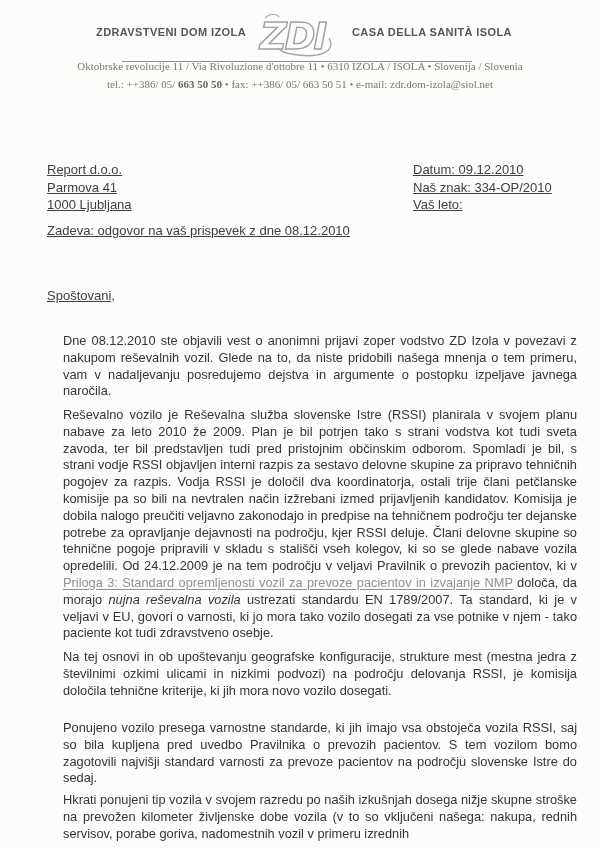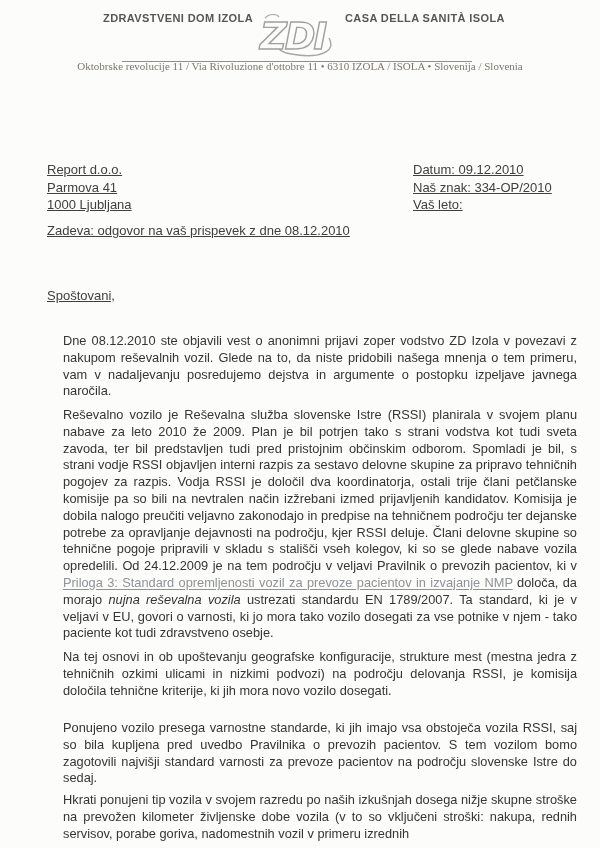--- a/index.html
+++ b/index.html
@@ -8,21 +8,21 @@
     width:600px;height:848px;
     margin:0 auto;
     background:#fcfcfa;
     font-family:"Liberation Sans",sans-serif;
     color:#3a3a3a;
     overflow:hidden;
   }
   
   .lh-names{
     position:absolute;top:12px;left:8px;right:0;
-    display:flex;justify-content:center;align-items:flex-start;
+    display:flex;justify-content:center;align-items:center;gap:7px;
   }
   .lh-name{
     font-size:11px;font-weight:bold;color:#565656;
     letter-spacing:.4px;margin-bottom:6px;white-space:nowrap;
   }
   .lh-logo{display:block;}
   .lh-rule{
     position:absolute;top:61px;left:122px;width:350px;height:0;
     border-top:1.3px solid #8f8f8f;
   }
@@ -52,20 +52,23 @@
     <span class="lh-name">ZDRAVSTVENI DOM IZOLA</span>
     <svg class="lh-logo" width="92" height="46" viewBox="0 0 92 46" aria-hidden="true">
       <path d="M76 26 C 84 40, 66 47, 38 42 C 28 40, 24 37, 27 34" fill="none" stroke="#a6a6a6" stroke-width="1.4"></path>
       <text x="7" y="37" font-family="'DejaVu Sans', sans-serif" font-size="37" font-weight="bold" font-style="italic" letter-spacing="-2" fill="#fcfcfa" stroke="#a0a0a0" stroke-width="1.4">ZDI</text>
       <path d="M12 6 C 16 1.5, 24 1.5, 26 5" fill="none" stroke="#a6a6a6" stroke-width="1.2"></path>
     </svg>
     <span class="lh-name">CASA DELLA SANITÀ ISOLA</span>
   </div>
   <div class="lh-rule"></div>
   <div class="lh-addr" style="top:60px;">Oktobrske revolucije 11  /  Via Rivoluzione d'ottobre 11  •  6310  IZOLA / ISOLA  •  Slovenija / Slovenia</div>
+  <div class="lh-addr" style="top:78px;">
+    <span>tel.:  ++386/ 05/  </span><span class="b">663 50 50</span><span>  •  fax:  ++386/ 05/  663 50 51  •  e-mail: zdr.dom-izola@siol.net</span>
+  </div>
 
   <div class="abs block" style="top:161px;left:47px;">
     <div>Report d.o.o.</div>
     <div>Parmova 41</div>
     <div>1000 Ljubljana</div>
   </div>
 
   <div class="abs block" style="top:161px;left:413px;">
     <div>Datum: 09.12.2010</div>
     <div>Naš znak: 334-OP/2010</div>
@@ -73,19 +76,19 @@
   </div>
 
   <div class="abs block" style="top:222px;left:47px;">Zadeva: odgovor na vaš prispevek z dne 08.12.2010</div>
 
   <div class="abs block" style="top:287px;left:47px;">Spoštovani,</div>
 
   <p class="para" style="top:317px;">Dne 08.12.2010 ste objavili vest o anonimni prijavi zoper vodstvo ZD Izola v povezavi z nakupom reševalnih vozil. Glede na to, da niste pridobili našega mnenja o tem primeru, vam v nadaljevanju posredujemo dejstva in argumente o postopku izpeljave javnega naročila.</p>
 
   <p class="para" style="top:391px;"><span>Reševalno vozilo je Reševalna služba slovenske Istre (RSSI) planirala v svojem planu nabave za leto 2010 že 2009. Plan je bil potrjen tako s strani vodstva kot tudi sveta zavoda, ter bil predstavljen tudi pred pristojnim občinskim odborom. Spomladi je bil, s strani vodje RSSI objavljen interni razpis za sestavo delovne skupine za pripravo tehničnih pogojev za razpis. Vodja RSSI je določil dva koordinatorja, ostali trije člani petčlanske komisije pa so bili na nevtralen način izžrebani izmed prijavljenih kandidatov. Komisija je dobila nalogo preučiti veljavno zakonodajo in predpise na tehničnem področju ter dejanske potrebe za opravljanje dejavnosti na področju, kjer RSSI deluje. Člani delovne skupine so tehnične pogoje pripravili v skladu s stališči vseh kolegov, ki so se glede nabave vozila opredelili. Od 24.12.2009 je na tem področju v veljavi Pravilnik o prevozih pacientov, ki v </span><span class="doc-link">Priloga 3: Standard opremljenosti vozil za prevoze pacientov in izvajanje NMP</span><span> določa, da morajo </span><span class="it">nujna reševalna vozila</span><span> ustrezati standardu EN 1789/2007. Ta standard, ki je v veljavi v EU, govori o  varnosti, ki jo mora tako vozilo dosegati za vse potnike v njem - tako paciente kot tudi zdravstveno osebje.</span></p>
 
-  <p class="para" style="top:633px;">Na tej osnovi in ob upoštevanju geografske konfiguracije, strukture mest (mestna jedra z tehničnih ozkimi ulicami in nizkimi podvozi) na področju delovanja RSSI, je komisija določila tehnične kriterije, ki jih mora novo vozilo dosegati.</p>
+  <p class="para" style="top:633px;">Na tej osnovi in ob upoštevanju geografske konfiguracije, strukture mest (mestna jedra z številnimi ozkimi ulicami in nizkimi podvozi) na področju delovanja RSSI, je komisija določila tehnične kriterije, ki jih mora novo vozilo dosegati.</p>
 
   <p class="para" style="top:704px;">Ponujeno vozilo presega varnostne standarde, ki jih imajo vsa obstoječa vozila RSSI, saj so bila kupljena pred uvedbo Pravilnika o prevozih pacientov. S tem vozilom bomo zagotovili najvišji standard varnosti za prevoze pacientov na področju slovenske Istre do sedaj.</p>
 
-  <p class="para" style="top:776px;">Hkrati ponujeni tip vozila v svojem razredu po naših izkušnjah dosega nižje skupne stroške na prevožen kilometer življenske dobe vozila (v to so vključeni stroški: nakupa, rednih servisov, porabe goriva, nadomestnih vozil v primeru izrednih</p>
+  <p class="para" style="top:776px;">Hkrati ponujeni tip vozila v svojem razredu po naših izkušnjah dosega nižje skupne stroške na prevožen kilometer življenske dobe vozila (v to so vključeni našega: nakupa, rednih servisov, porabe goriva, nadomestnih vozil v primeru izrednih</p>
 
 </div>
 
 </body></html>

